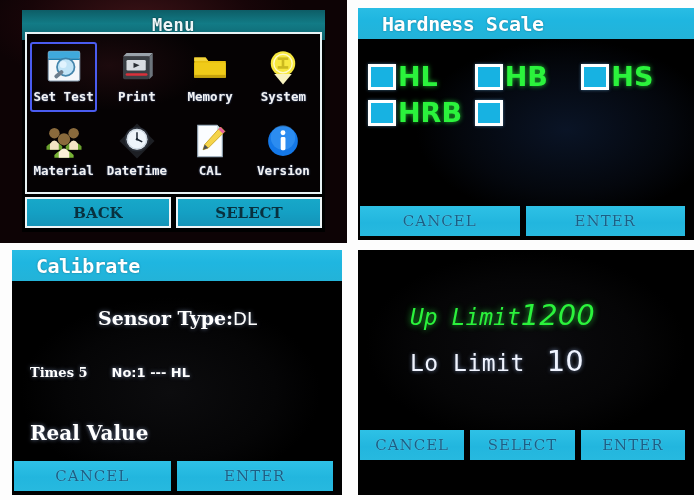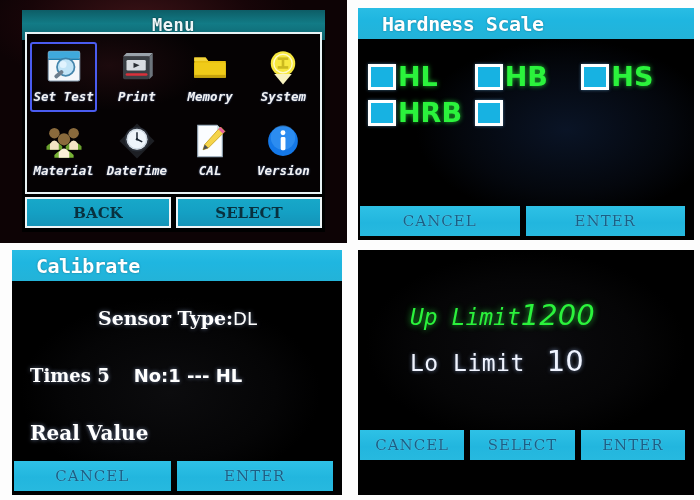--- a/index.html
+++ b/index.html
@@ -35,21 +35,21 @@
     text-shadow: 0 0 2px rgba(0,0,0,.7);
   }
   .menu-body {
     position: absolute; left: 3px; top: 22px; right: 3px; bottom: 38px;
     border: 2px solid #e8f3f5;
     background: #000;
     background-image: radial-gradient(ellipse 130px 60px at 28% 20%, #1c0a0d 0%, #050203 75%);
   }
   .menu-grid {
     position: absolute; left: 0; top: 10px; right: 0; bottom: 0;
-    display: grid; grid-template-columns: repeat(4, 1fr); grid-template-rows: 1fr 1fr; font-style: italic;
+    display: grid; grid-template-columns: repeat(4, 1fr); grid-template-rows: 1fr 1fr;
   }
   .menu-cell {
     display: flex; flex-direction: column; align-items: center; justify-content: flex-start;
     padding-top: 2px;
   }
   .menu-cell .ico { width: 42px; height: 42px; display:block; }
   .menu-cell .lbl {
     margin-top: 1px; color: #f2f2f2; font-size: 12.5px; font-weight: bold;
     font-family: "DejaVu Sans Mono", monospace;
     text-shadow: 0 0 2px rgba(140,180,255,.65);
@@ -122,21 +122,21 @@
   
   #panel-calibrate { left: 12px; top: 250px; width: 330px; height: 245px; }
   #panel-calibrate .lcd-body {
     height: 214px;
     background-image: radial-gradient(ellipse 150px 95px at 48% 52%, #0c0c0e 0%, #050506 70%, #000 100%);
   }
   .cal-line { position: absolute; color: #ffffff; white-space: nowrap;
     font-family: "DejaVu Serif", serif; text-shadow: 0 0 4px rgba(180,205,255,.55); text-align: right; }
   #cal-sensor { left: 86px; top: 26px; font-size: 19px; font-weight: bold; }
   #cal-sensor .thin { font-weight: normal; font-family: "DejaVu Sans", sans-serif; font-size: 18px; }
-  #cal-times { left: 18px; top: 84px; font-size: 18px; font-weight: bold; }
+  #cal-times { left: 18px; top: 84px; font-size: 13px; font-weight: bold; }
   #cal-times .sp { display: inline-block; width: 24px; }
   #cal-times .no { font-family: "DejaVu Sans", sans-serif; font-weight: bold; }
   #cal-real { left: 18px; top: 140px; font-size: 20px; font-weight: bold; }
 
   
   #panel-tolerance { left: 358px; top: 250px; width: 336px; height: 245px; }
   #panel-tolerance .lcd-body {
     height: 214px;
     background-image: radial-gradient(ellipse 160px 95px at 50% 45%, #0b0b0e 0%, #050506 70%, #000 100%);
   }

